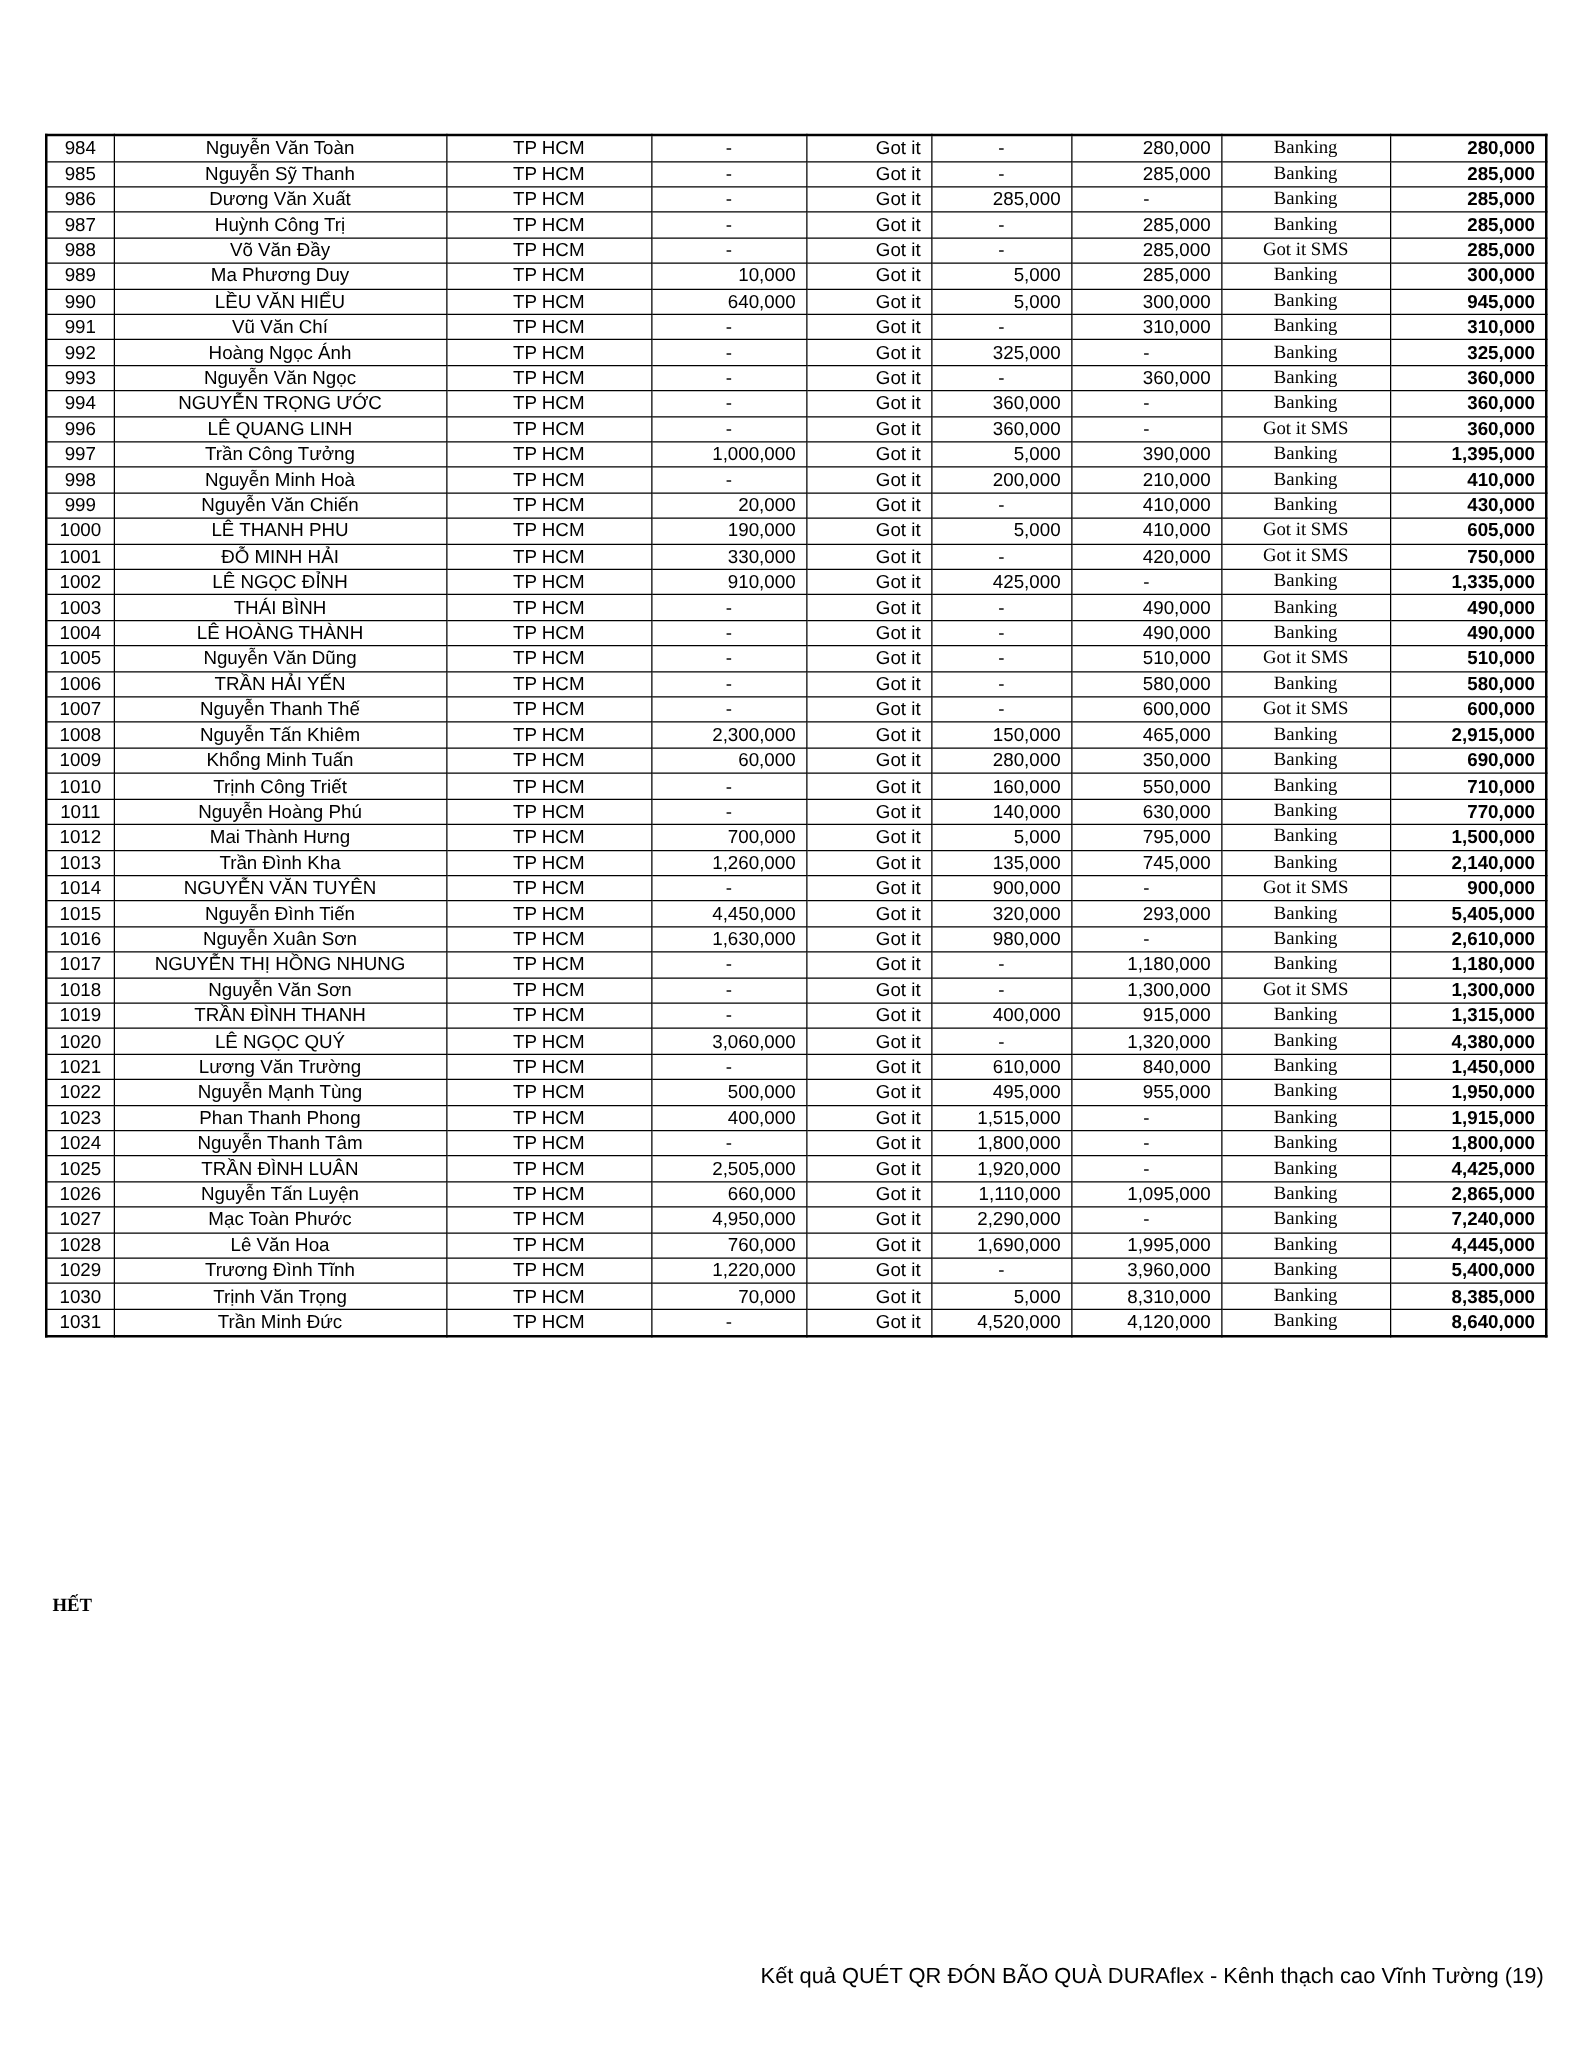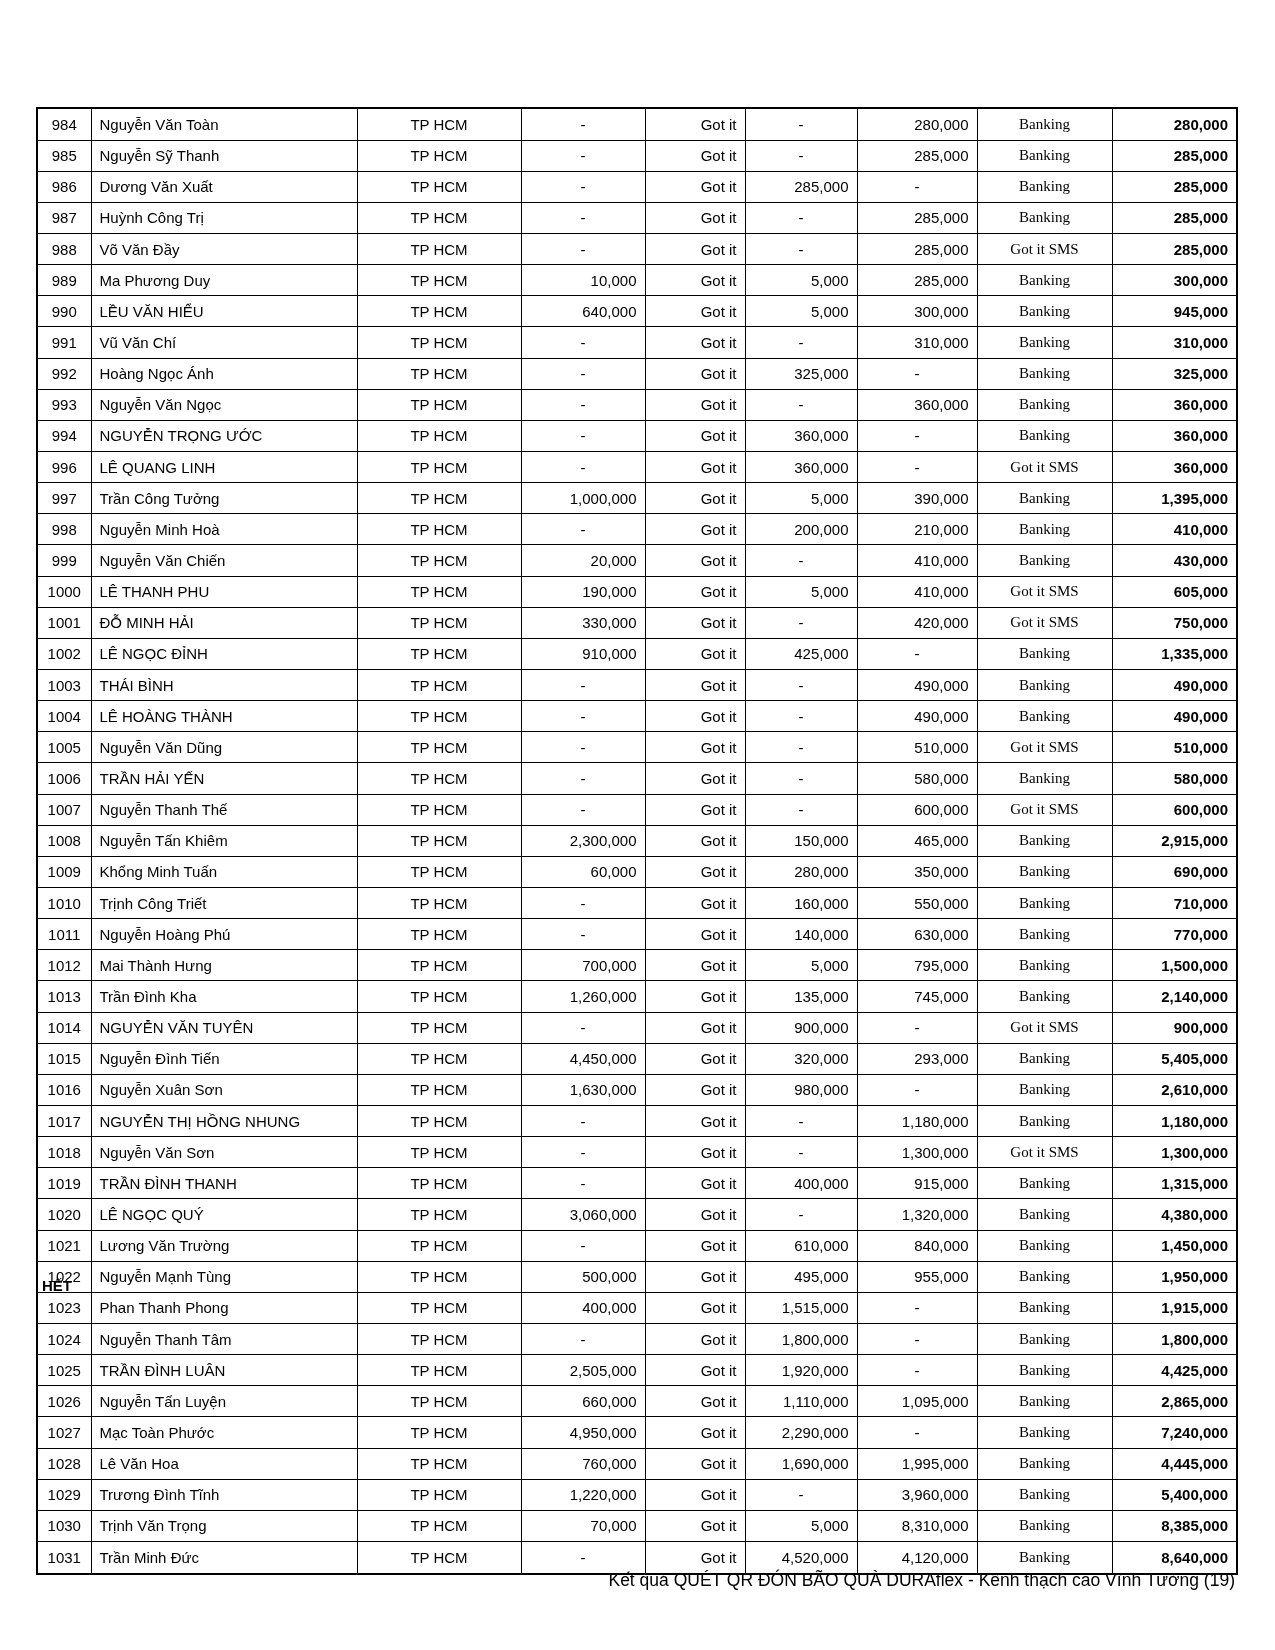--- a/index.html
+++ b/index.html
@@ -6,44 +6,44 @@
   body {
     width: 1275px; height: 1650px;
     background: #ffffff;
     font-family: "Liberation Sans", sans-serif;
     color: #000;
     position: relative;
     overflow: hidden;
   }
   table.results {
     position: absolute; left: 36px; top: 107px;
-    width: 1200px; height: 1468px;
+    width: 1200px; height: 963px;
     border-collapse: collapse; table-layout: fixed;
     border: 2px solid #000;
   }
   table.results td {
     border: 1px solid #000;
     font-size: 15px;
     line-height: 1;
     padding: 0 8px;
     overflow: hidden;
     white-space: nowrap;
     vertical-align: middle;
   }
   .c-id     { text-align: center; padding: 0 2px; }
-  .c-name   { }
+  .c-name   { text-align: center; }
   .c-city   { text-align: center; }
   .c-num    { text-align: right; }
   .c-num.dash { text-align: center; }
   .c-got    { text-align: right; }
   .c-method { text-align: center; padding-left: 7px; font-family: Liberation Serif, serif; }
   .c-total  { text-align: right; font-weight: bold; }
   .end-label {
     position: absolute; left: 42px; top: 1277px;
-    font-size: 15px; font-weight: bold;
+    font-size: 15px; font-weight: bold; font-family: Liberation Serif, serif;
   }
   .footer-caption {
     position: absolute; right: 40px; top: 1570px;
     font-size: 17.5px;
     text-align: right;
   }
 </style>
 </head>
 <body>
 

